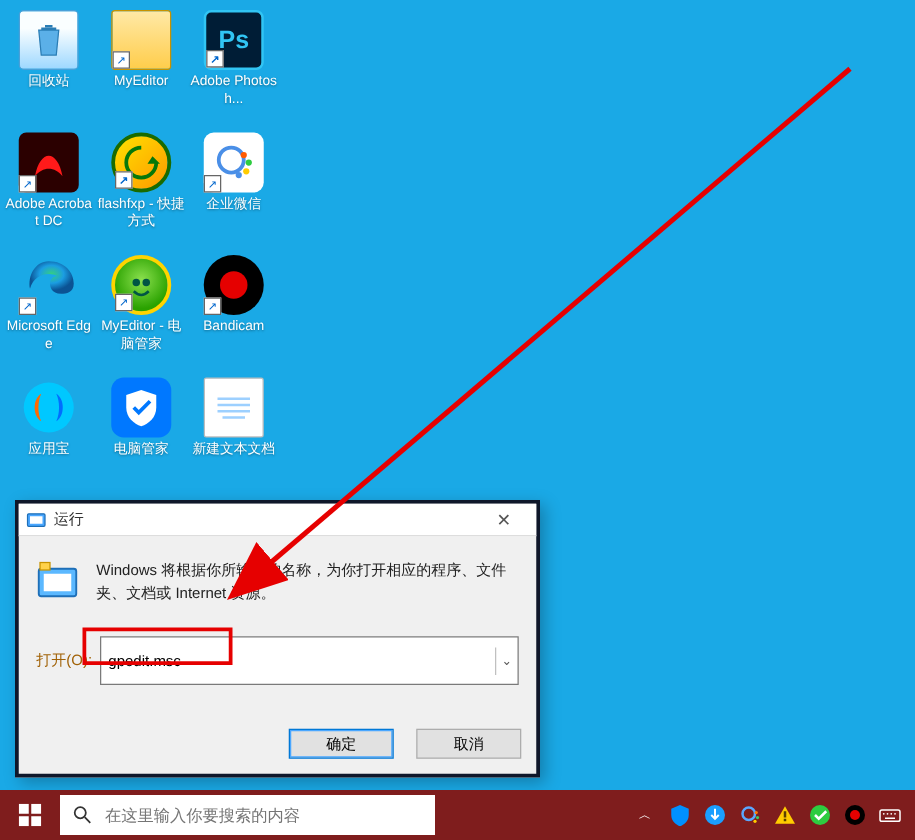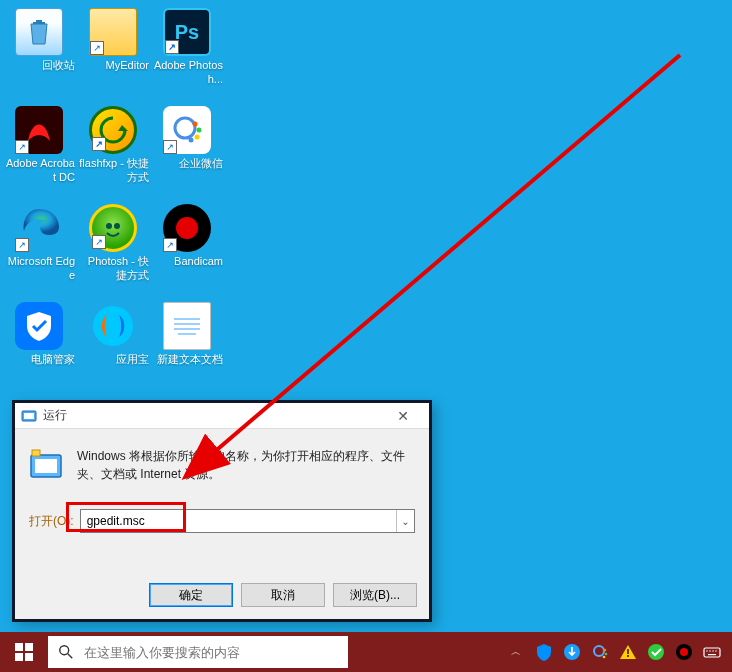--- a/index.html
+++ b/index.html
@@ -4,21 +4,21 @@
 <style>
   * { box-sizing: border-box; margin: 0; padding: 0; font-family: "Microsoft YaHei", "Segoe UI", sans-serif; }
   body { width: 732px; height: 672px; background: #1aa9e6; overflow: hidden; position: relative; }
 
   
   .desktop { position: absolute; top: 0; left: 0; width: 732px; height: 632px; }
   .icon-grid { padding: 4px 2px; }
   .drow { display: flex; }
   .ditem { width: 74px; height: 98px; display: flex; flex-direction: column; align-items: center; justify-content: flex-start; padding-top: 4px; cursor: pointer; }
   .ditem .ico { width: 48px; height: 48px; position: relative; display: flex; align-items: center; justify-content: center; }
-  .ditem .lbl { color: #fff; font-size: 11px; text-align: right; line-height: 14px; margin-top: 2px; width: 72px; word-break: break-all; text-shadow: 0 1px 2px rgba(0,0,0,.4); }
+  .ditem .lbl { color: #fff; font-size: 11px; text-align: center; line-height: 14px; margin-top: 2px; width: 72px; word-break: break-all; text-shadow: 0 1px 2px rgba(0,0,0,.4); }
   .shortcut-badge { position: absolute; left: 0; bottom: 0; width: 14px; height: 14px; background: #fff; border: 1px solid #666; display: flex; align-items: center; justify-content: center; font-size: 9px; color: #0066cc; }
 
   
   .ico-recycle { background: linear-gradient(180deg,#fafeff 30%,#9ed8ff 100%); border: 1px solid #4aa0d8; border-radius: 4px; }
   .ico-recycle svg { width: 40px; height: 40px; }
   .ico-folder { background: linear-gradient(180deg,#ffe9a6,#ffcd4b); border-radius: 3px; border: 1px solid #c79300; position: relative; }
   .ico-ps { background: #001d36; color: #31c5f4; border: 2px solid #31c5f4; border-radius: 6px; font-weight: bold; font-size: 20px; display:flex;align-items:center;justify-content:center;}
   .ico-acrobat { background: #2b0000; border-radius: 6px; display:flex;align-items:center;justify-content:center; }
   .ico-acrobat svg { width: 34px; height:34px; }
   .ico-flashfxp { background: linear-gradient(135deg,#ffe100,#ff9900); border-radius: 50%; border:3px solid #1a6b00; display:flex;align-items:center;justify-content:center; color:#0a4; font-weight:bold;}
@@ -42,25 +42,25 @@
   .run-title { height:26px; background:#fff; border-bottom:1px solid #ddd; display:flex; align-items:center; padding:0 6px; font-size:12px; color:#333;}
   .run-title .ticon { width:16px;height:16px; margin-right:6px; display:flex;align-items:center;justify-content:center;}
   .run-title .spacer{flex:1;}
   .run-title .close { width:40px;height:22px; display:flex;align-items:center;justify-content:center; color:#555; font-size:14px; cursor:pointer;}
   .run-body { padding:18px 14px 10px 14px; }
   .run-desc-row { display:flex; }
   .run-desc-row .bigicon { width:38px;height:38px; margin-right:10px; display:flex;align-items:center;justify-content:center;}
   .run-desc { font-size:12px; color:#222; line-height:18px; flex:1;}
   .run-input-row { display:flex; align-items:center; margin-top:24px;}
   .run-input-row .openlbl{ font-size:12px; color:#a16207; margin-right:6px;}
-  .run-combo { flex:1; height:24px; border:1px solid #7a7a7a; background:#fff; display:flex; align-items:center; position:relative;}
+  .run-combo { flex:1; height:39px; border:1px solid #7a7a7a; background:#fff; display:flex; align-items:center; position:relative;}
   .run-combo input { border:none; outline:none; height:22px; font-size:12px; padding:0 6px; flex:1; background:transparent;}
   .run-combo .dd { width:18px; height:22px; border-left:1px solid #c0c0c0; display:flex;align-items:center;justify-content:center; color:#555; font-size:10px; cursor:pointer;}
   .run-highlight { position:absolute; border:3px solid #e60000; pointer-events:none; left:66px; top:502px; width:120px; height:30px;}
-  .run-buttons { position:absolute; right:12px; bottom:12px; display:flex; gap:8px;}
+  .run-buttons { position:absolute; right:12px; bottom:12px; display:flex; gap:18px;}
   .btn { width:84px; height:24px; font-size:12px; background:#e1e1e1; border:1px solid #adadad; cursor:pointer; text-align:center; }
   .btn.default { border:1px solid #0078d7; box-shadow: inset 0 0 0 1px #4aa7ff;}
 
   
   .arrow-svg { position:absolute; left:0; top:0; pointer-events:none; }
 
   
   .taskbar { position:absolute; left:0; bottom:0; width:732px; height:40px; background:#7f1d1d; display:flex; align-items:center; }
   .start-btn { width:48px; height:40px; display:flex; align-items:center; justify-content:center; cursor:pointer;}
   .start-btn svg { width:18px;height:18px;}
@@ -164,53 +164,53 @@
 
       <div class="ditem">
         <div class="ico ico-myeditor2">
           <svg viewBox="0 0 30 30" width="30" height="30">
               <circle cx="11" cy="13" r="3" fill="#054"></circle>
               <circle cx="19" cy="13" r="3" fill="#054"></circle>
               <path d="M9 20 Q15 26 21 20" stroke="#054" stroke-width="2" fill="none"></path>
             </svg>
           <div class="shortcut-badge">↗</div>
         </div>
-        <div class="lbl">Photosh - 快捷方式</div>
+        <div class="lbl">MyEditor - 电脑管家</div>
       </div>
 
       <div class="ditem">
         <div class="ico ico-bandicam">
           <div class="dot"></div>
           <div class="shortcut-badge">↗</div>
         </div>
         <div class="lbl">Bandicam</div>
       </div>
     </div>
 
     <div class="drow">
-
-      <div class="ditem">
-        <div class="ico ico-pcmanager">
-          <svg viewBox="0 0 34 34">
-              <path d="M17 3 L29 7 L29 17 C29 25 23 30 17 32 C11 30 5 25 5 17 L5 7 Z" fill="#fff"></path>
-              <path d="M11 17 L15 21 L24 12" stroke="#0078ff" stroke-width="3" fill="none"></path>
-            </svg>
-        </div>
-        <div class="lbl">电脑管家</div>
-      </div>
 
       <div class="ditem">
         <div class="ico ico-yyb">
           <svg viewBox="0 0 46 46">
               <circle cx="23" cy="23" r="20" fill="#00c8ff"></circle>
               <path d="M17 12 C10 16 10 30 17 34 C14 28 14 18 17 12 Z" fill="#ff6a00"></path>
               <path d="M29 12 C36 16 36 30 29 34 C32 28 32 18 29 12 Z" fill="#006eff"></path>
             </svg>
         </div>
         <div class="lbl">应用宝</div>
+      </div>
+
+      <div class="ditem">
+        <div class="ico ico-pcmanager">
+          <svg viewBox="0 0 34 34">
+              <path d="M17 3 L29 7 L29 17 C29 25 23 30 17 32 C11 30 5 25 5 17 L5 7 Z" fill="#fff"></path>
+              <path d="M11 17 L15 21 L24 12" stroke="#0078ff" stroke-width="3" fill="none"></path>
+            </svg>
+        </div>
+        <div class="lbl">电脑管家</div>
       </div>
 
       <div class="ditem">
         <div class="ico ico-txt">
           <div class="line"></div>
             <div class="line"></div>
             <div class="line"></div>
             <div class="line s"></div>
         </div>
         <div class="lbl">新建文本文档</div>
@@ -250,21 +250,20 @@
         <input type="text" value="gpedit.msc" style="">
         <div class="dd">
           <span>⌄</span>
         </div>
       </div>
     </div>
   </div>
   <div class="run-buttons">
     <button class="btn default">确定</button>
     <button class="btn">取消</button>
-    <button class="btn">浏览(B)...</button>
   </div>
 </div>
 
 <div class="run-highlight"></div>
 
 <svg class="arrow-svg" width="732" height="640">
   <defs>
     <marker id="ah" markerWidth="14" markerHeight="14" refX="2" refY="5" orient="auto">
       <polygon points="0,0 12,5 0,10" fill="#e60000"></polygon>
     </marker>

